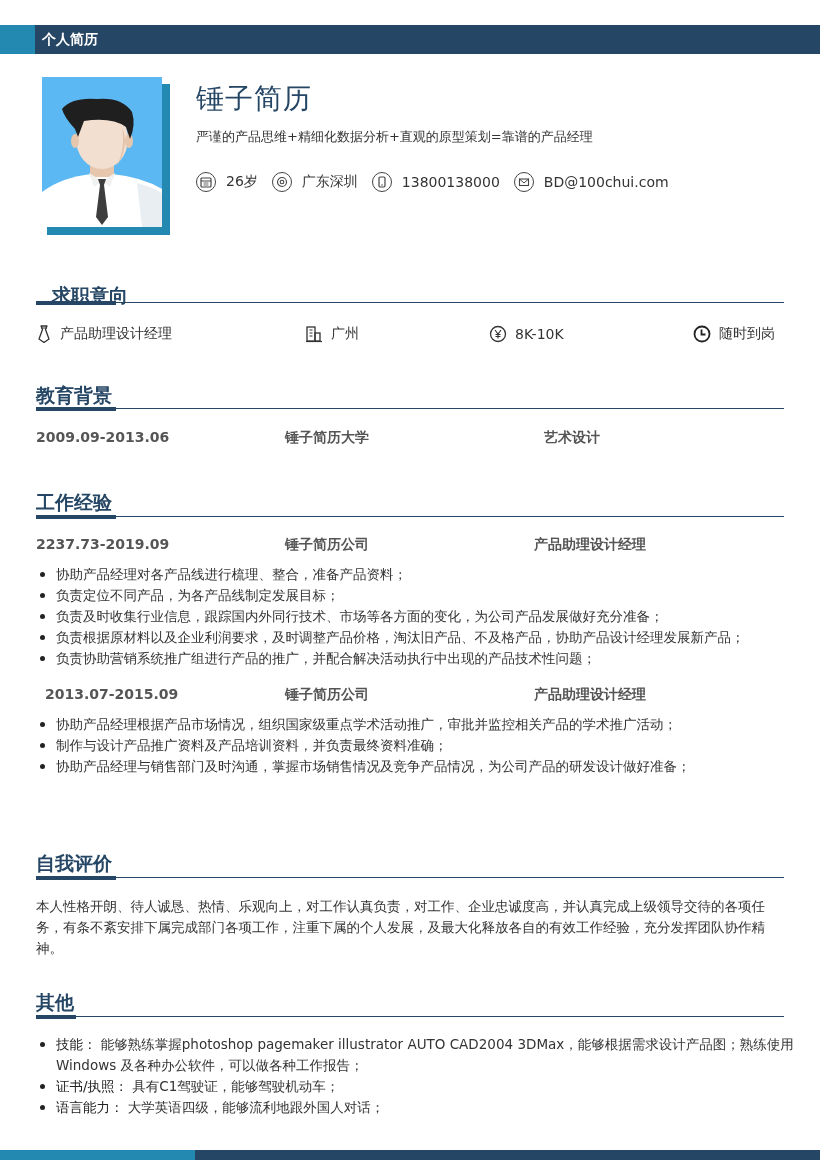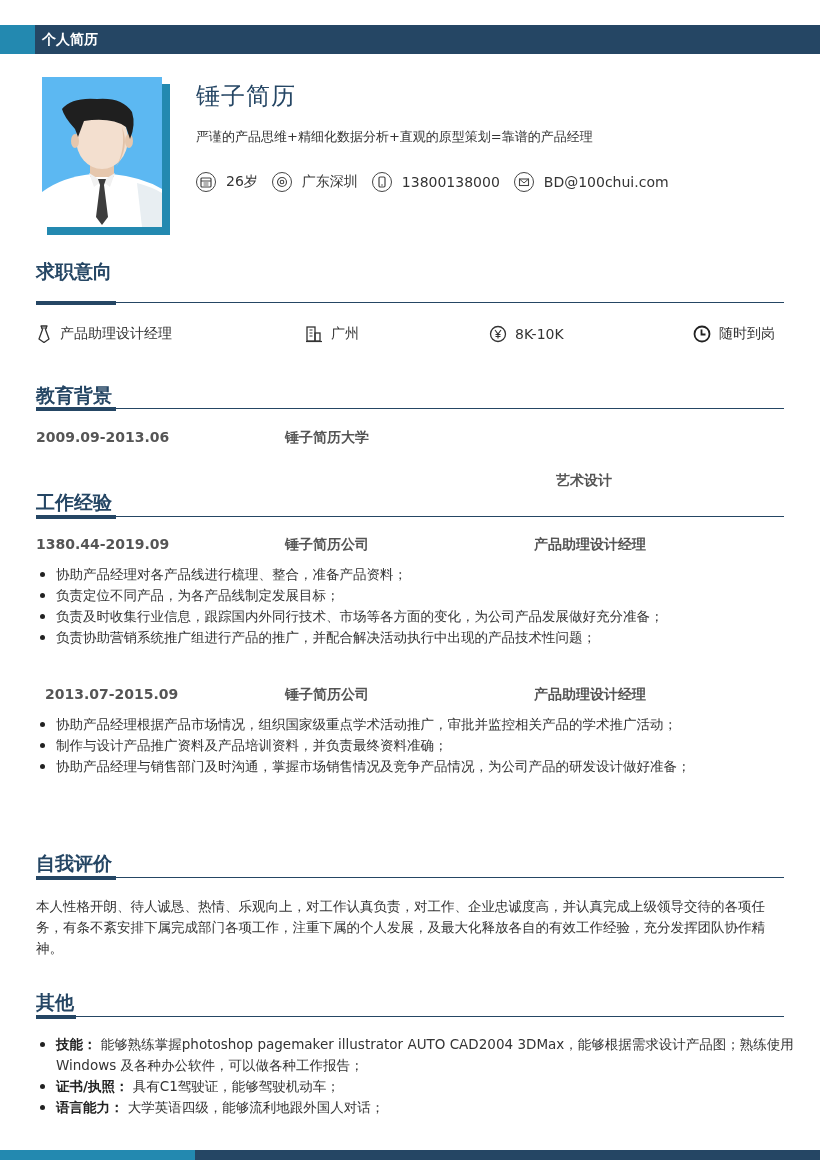--- a/index.html
+++ b/index.html
@@ -7,41 +7,41 @@
   body { font-family: "DejaVu Sans", "Liberation Sans", sans-serif; color: #333; position: relative; }
 
   .top-bar { position: absolute; top: 25px; left: 0; width: 820px; height: 29px; background: #254664; }
   .top-bar .accent { position: absolute; left: 0; top: 0; width: 35px; height: 29px; background: #2389b0; }
   .top-bar .title { position: absolute; left: 42px; top: 0; line-height: 29px; color: #fff; font-size: 14px; font-weight: bold; }
 
   .photo-wrap { position: absolute; left: 42px; top: 77px; width: 128px; height: 158px; }
   .photo-shadow { position: absolute; left: 5px; top: 7px; width: 123px; height: 151px; background: #2389b0; }
   .photo { position: absolute; left: 0; top: 0; width: 120px; height: 150px; background: #5cb8f2; overflow: hidden; }
 
-  .name { position: absolute; left: 196px; top: 80px; font-size: 24px; color: #254664; letter-spacing: 1px; }
+  .name { position: absolute; left: 196px; top: 80px; font-size: 28px; color: #254664; letter-spacing: 1px; }
   .slogan { position: absolute; left: 196px; top: 128px; font-size: 13px; color: #333; }
   .contacts { position: absolute; left: 196px; top: 172px; display: flex; align-items: center; font-size: 14px; color: #333; }
   .contact { display: flex; align-items: center; margin-right: 14px; }
   .cicon { width: 20px; height: 20px; border: 1.3px solid #444; border-radius: 50%; display: inline-flex; align-items: center; justify-content: center; margin-right: 10px; }
 
   .section-title { position: absolute; left: 36px; font-size: 19px; font-weight: bold; color: #254664; }
   .section-line { position: absolute; left: 36px; width: 748px; height: 1px; background: #254664; }
   .section-bar { position: absolute; left: 36px; height: 4px; background: #254664; }
 
   .intent-row { position: absolute; top: 325px; left: 36px; width: 748px; height: 20px; font-size: 14px; color: #333; }
   .intent-item { position: absolute; top: 0; display: flex; align-items: center; }
   .intent-item svg { margin-right: 8px; }
 
   .info-row { position: absolute; left: 36px; width: 748px; font-size: 14px; font-weight: bold; color: #555; }
   .info-row span { position: absolute; top: 0; }
 
   ul.bullets { position: absolute; left: 36px; width: 760px; list-style: none; font-size: 13.5px; color: #333; }
   ul.bullets li { position: relative; padding-left: 20px; line-height: 21px; }
   ul.bullets li::before { content: ""; position: absolute; left: 4px; top: 8px; width: 5px; height: 5px; border-radius: 50%; background: #222; }
-  .label-b { font-weight: bold; color: #222; }
+  .label-b { font-weight: normal; color: #222; }
 
   .para { position: absolute; left: 36px; top: 896px; width: 748px; font-size: 13.5px; line-height: 21px; color: #333; }
 
   .bottom-bar { position: absolute; left: 0; top: 1150px; width: 820px; height: 10px; background: #254664; }
   .bottom-bar .accent { position: absolute; left: 0; top: 0; width: 195px; height: 10px; background: #2389b0; }
 </style>
 </head>
 <body>
 
 <div class="top-bar">
@@ -113,21 +113,21 @@
     <span class="cicon">
       <svg width="12" height="12" viewBox="0 0 12 12">
           <rect x="1.5" y="3" width="9" height="6.5" fill="none" stroke="#444" stroke-width="1.1"></rect>
           <path d="M1.5 3 L6 7 L10.5 3" fill="none" stroke="#444" stroke-width="1"></path>
         </svg>
     </span>
     <span>BD@100chui.com</span>
   </div>
 </div>
 
-<div class="section-title" style="top:259px;">求职意向</div>
+<div class="section-title" style="top:283px;margin-left:16px;">求职意向</div>
 <div class="section-line" style="top:302px;"></div>
 <div class="section-bar" style="top:301px; width:80px;"></div>
 
 <div class="intent-row">
   <div class="intent-item" style="left:0;">
     <svg width="16" height="18" viewBox="0 0 16 18">
         <path d="M5 1 H11 L9.5 4.5 L13 14 L8 17.5 L3 14 L6.5 4.5 Z" fill="none" stroke="#333" stroke-width="1.3" stroke-linejoin="round"></path>
         <line x1="5" y1="3" x2="11" y2="3" stroke="#333" stroke-width="1"></line>
       </svg>
     <span>产品助理设计经理</span>
@@ -159,36 +159,37 @@
   </div>
 </div>
 
 <div class="section-title" style="top:383px;">教育背景</div>
 <div class="section-line" style="top:408px;"></div>
 <div class="section-bar" style="top:407px; width:80px;"></div>
 
 <div class="info-row" style="top:429px;">
   <span style="left:0;">2009.09-2013.06</span>
   <span style="left:249px;">锤子简历大学</span>
-  <span style="left:520px;margin-top:43px;">艺术设计</span>
+  <span style="left:508px;">艺术设计</span>
 </div>
 
 <div class="section-title" style="top:490px;">工作经验</div>
 <div class="section-line" style="top:516px;"></div>
 <div class="section-bar" style="top:515px; width:80px;"></div>
 
 <div class="info-row" style="top:536px;">
-  <span style="left:0;">1380.44-2019.09</span>
+  <span style="left:0;">2237.73-2019.09</span>
   <span style="left:249px;">锤子简历公司</span>
   <span style="left:498px;">产品助理设计经理</span>
 </div>
 <ul class="bullets" style="top:564px;">
   <li>协助产品经理对各产品线进行梳理、整合，准备产品资料；</li>
   <li>负责定位不同产品，为各产品线制定发展目标；</li>
   <li>负责及时收集行业信息，跟踪国内外同行技术、市场等各方面的变化，为公司产品发展做好充分准备；</li>
+  <li>负责根据原材料以及企业利润要求，及时调整产品价格，淘汰旧产品、不及格产品，协助产品设计经理发展新产品；</li>
   <li>负责协助营销系统推广组进行产品的推广，并配合解决活动执行中出现的产品技术性问题；</li>
 </ul>
 
 <div class="info-row" style="top:686px;">
   <span style="left:0;margin-left:9px;">2013.07-2015.09</span>
   <span style="left:249px;">锤子简历公司</span>
   <span style="left:498px;">产品助理设计经理</span>
 </div>
 <ul class="bullets" style="top:714px;">
   <li>协助产品经理根据产品市场情况，组织国家级重点学术活动推广，审批并监控相关产品的学术推广活动；</li>

